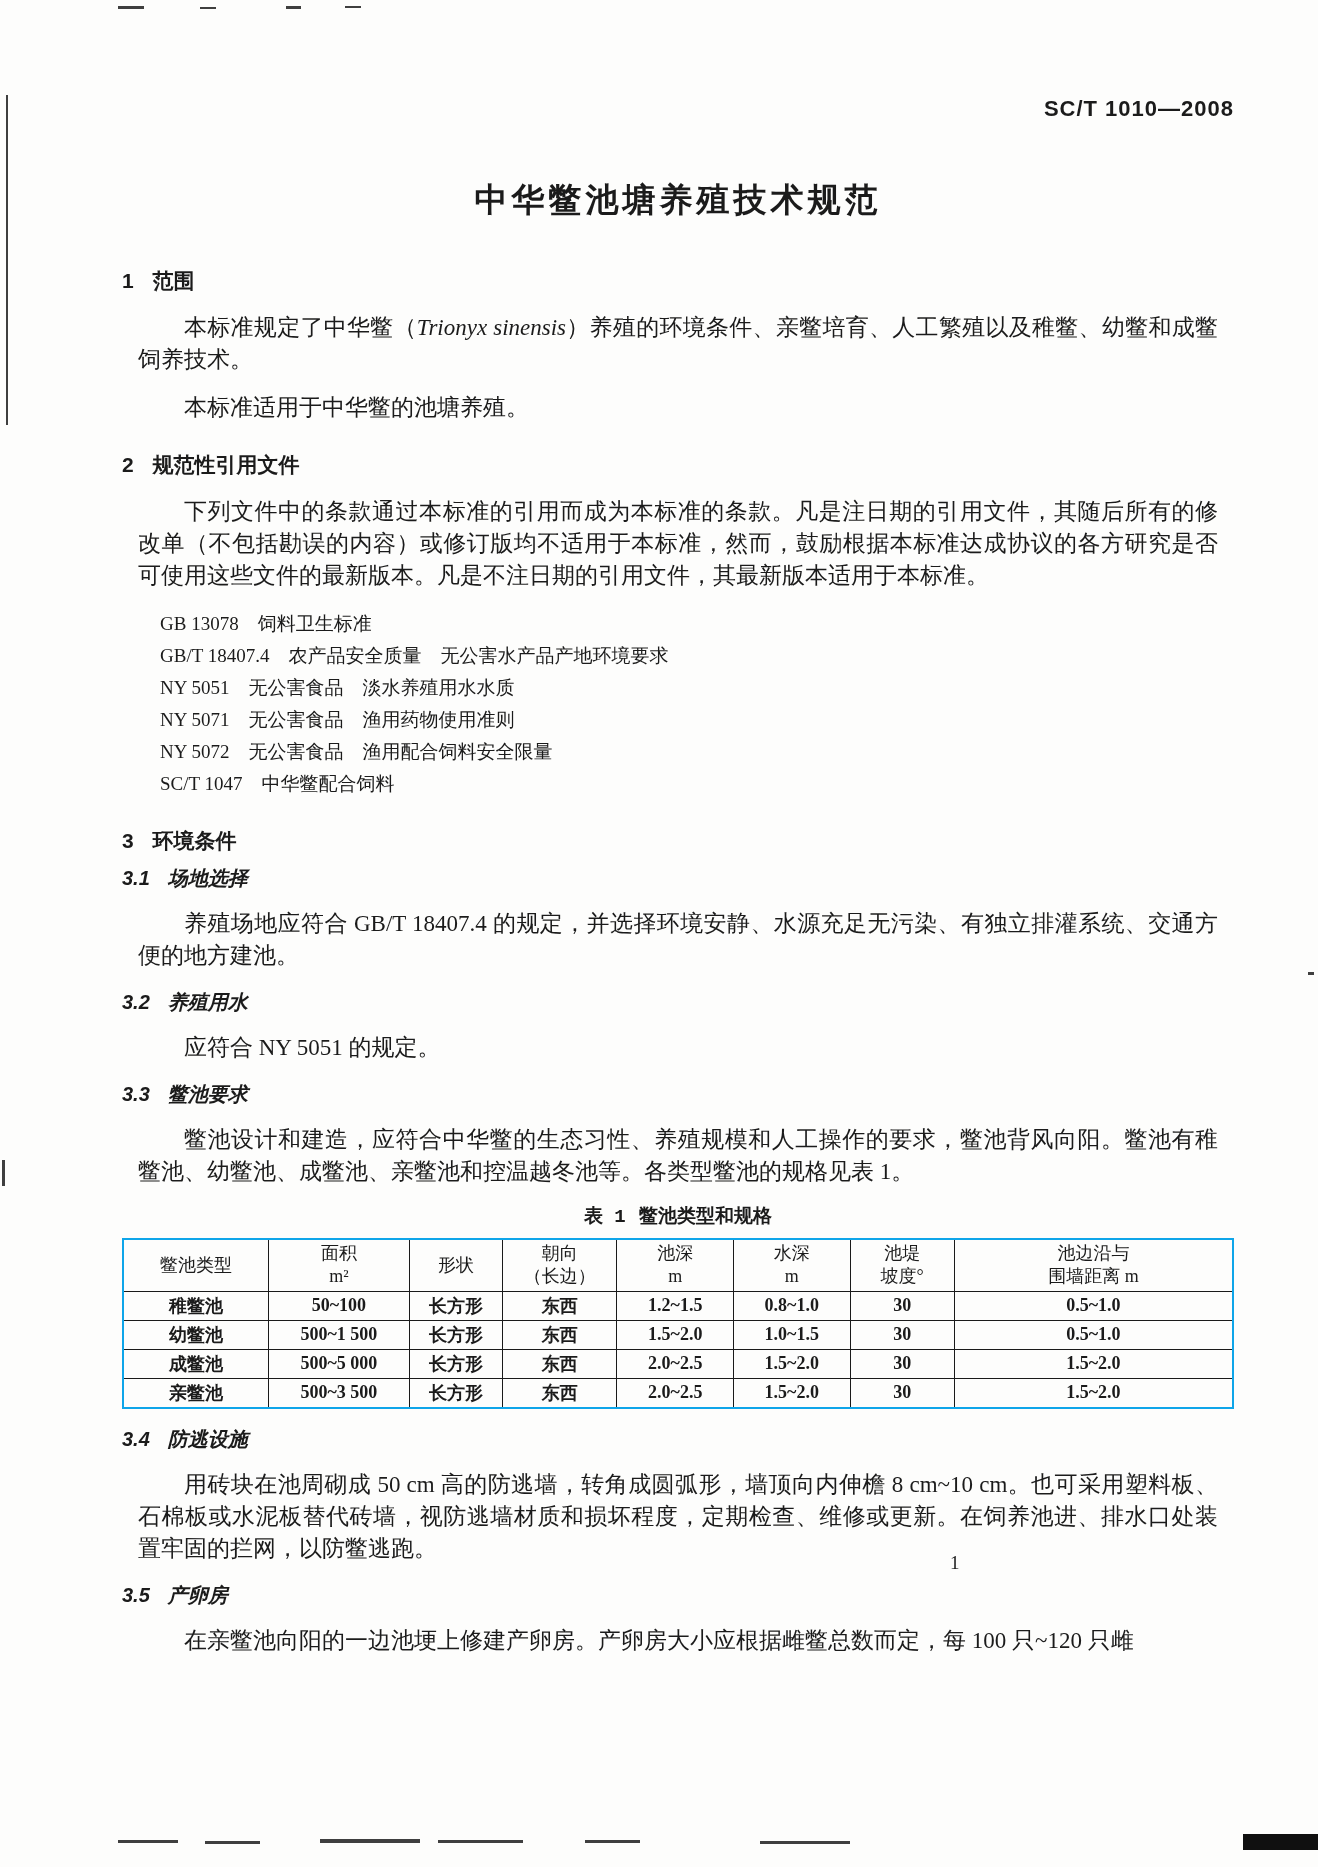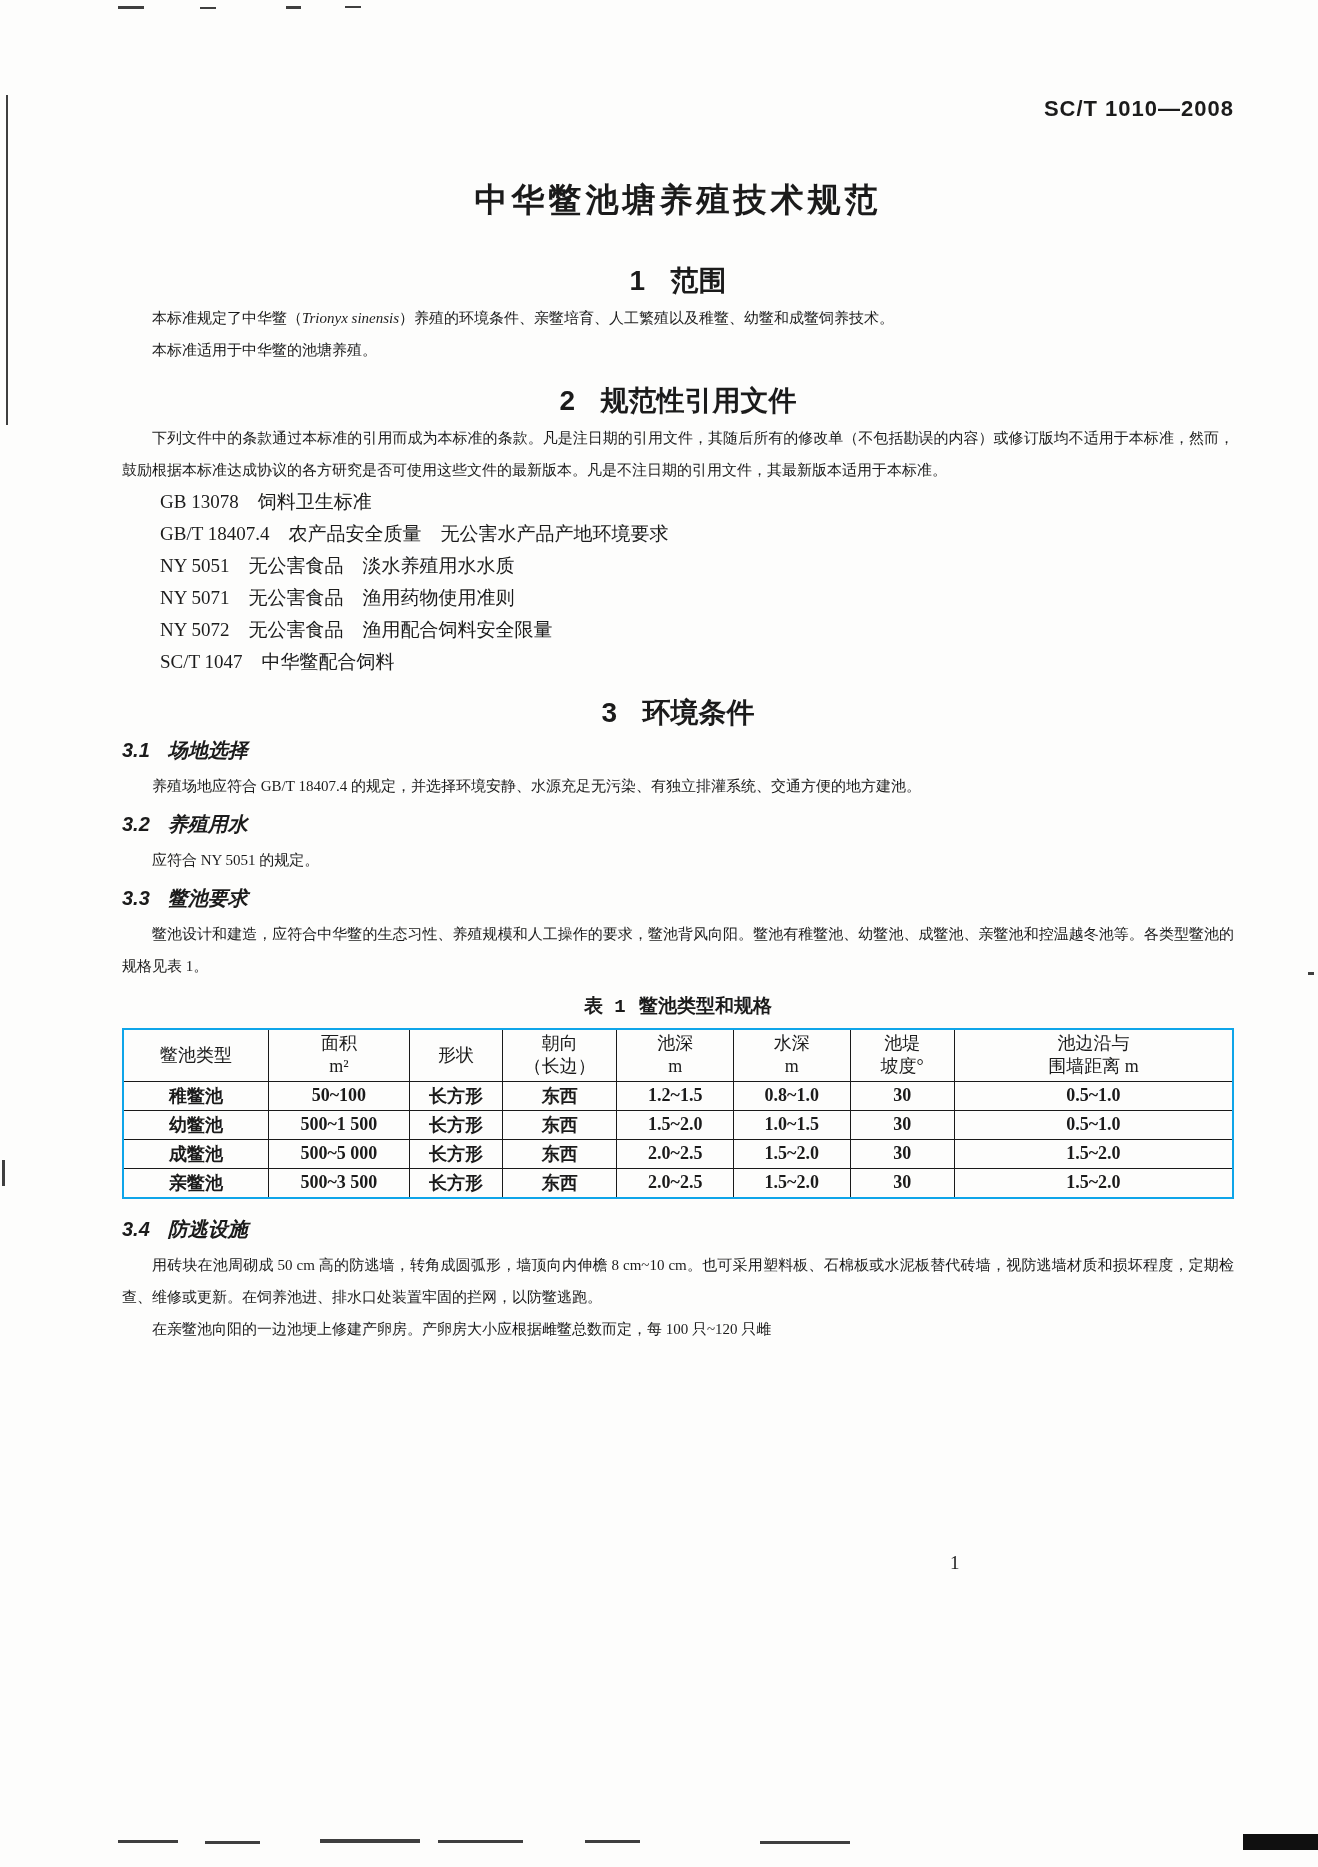--- a/index.html
+++ b/index.html
@@ -33,38 +33,37 @@
     font-weight: bold;
     font-size: 33px;
     line-height: 44px;
     letter-spacing: 4px;
   }
   .sec-heading {
     font-family: "Liberation Sans", sans-serif;
     font-weight: bold;
   }
   .sec-heading.lvl1 {
-    font-size: 28px;
+    font-size: 21px;
     line-height: 30px;
-    margin-top: 20px;
+    margin-top: 26px;
     margin-bottom: 6px;
-    text-align: center;
   }
   .sec-heading.lvl2 {
     font-size: 20px;
     line-height: 28px;
     margin-top: 8px;
     margin-bottom: 6px;
     font-style: italic;
   }
   .ht { margin-left: 0.9em; }
   .ht2 { margin-left: 0.7em; }
   .para {
-    margin: 0;
-    font-size: 15px;
+    margin: 16px;
+    font-size: 23px;
     line-height: 32px;
     text-indent: 2em;
     text-align: justify;
   }
   .latin { font-style: italic; }
   .ref-line {
     margin-left: 2em;
     font-size: 19px;
     line-height: 32px;
   }
@@ -259,20 +258,23 @@
             <td>1.5~2.0</td>
           </tr>
         </tbody>
       </table>
 
       <div class="sec-heading lvl2" style="margin-top:16px;">
         <span>3.4</span><span class="ht">防逃设施</span>
       </div>
       <p class="para">用砖块在池周砌成 50 cm 高的防逃墙，转角成圆弧形，墙顶向内伸檐 8 cm~10 cm。也可采用塑料板、石棉板或水泥板替代砖墙，视防逃墙材质和损坏程度，定期检查、维修或更新。在饲养池进、排水口处装置牢固的拦网，以防鳖逃跑。</p>
 
+      <div class="sec-heading lvl2">
+        <span>3.5</span><span class="ht">产卵房</span>
+      </div>
       <p class="para">在亲鳖池向阳的一边池埂上修建产卵房。产卵房大小应根据雌鳖总数而定，每 100 只~120 只雌</p>
     </div>
 
   </div>
 
   <div class="page-number">1</div>
 
 </div>
 
 </body></html>

